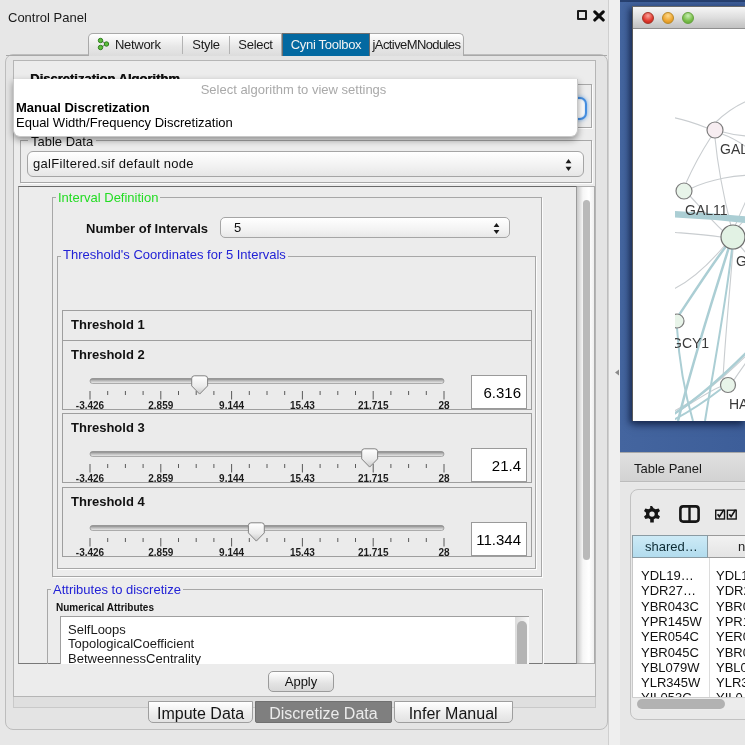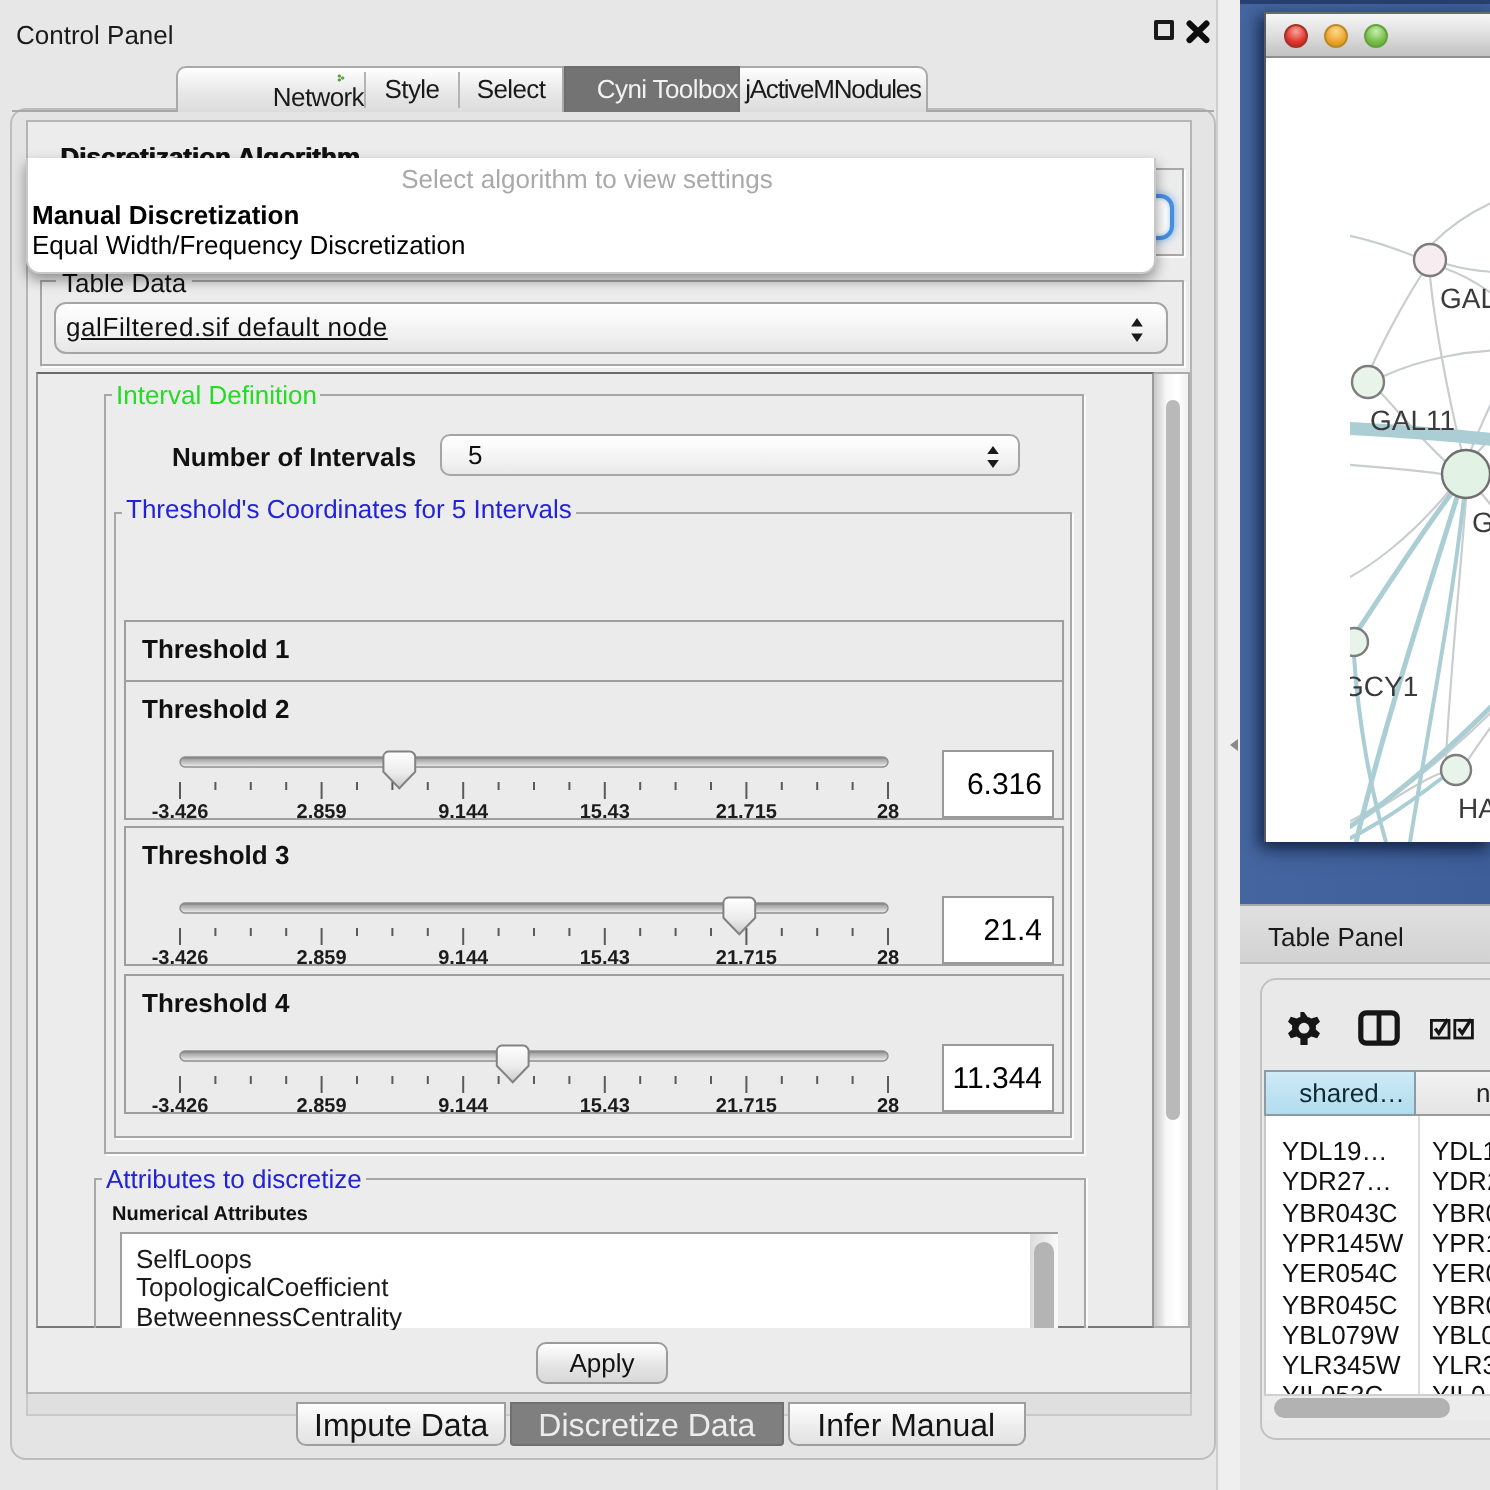--- a/index.html
+++ b/index.html
@@ -27,48 +27,48 @@
 
 <svg class="abs" style="left:593px;top:9px;" width="12" height="13" viewBox="0 0 12 13">
       <path d="M1.8,2.8 L10.2,11 M10.2,2.8 L1.8,11" stroke="#0c0c0c" stroke-width="3.1" stroke-linecap="round"></path>
     </svg>
 
 <div class="abs" style="left:5px;top:54px;width:603px;height:676px;background:#e4e4e4;border:1px solid #bdbdbd;border-radius:8px;"></div>
 
 <div class="abs" style="left:6px;top:55px;width:601px;height:1px;background:#a8a8a8;"></div>
 <div id="toptabs" class="abs" style="left:88px;top:33px;height:23px;display:flex;font-size:13px;letter-spacing:-0.3px;color:#1a1a1a;z-index:2;">
   <div style="display:flex;background:linear-gradient(#ffffff,#e8e8e8 55%,#dcdcdc);border:1px solid #a9a9a9;border-bottom:none;border-radius:5px 0 0 0;">
-    <div style="width:93px;padding:3px 0 0 8px;display:flex;align-items:flex-end;flex-direction:column;">
+    <div style="width:93px;padding:3px 0 0 8px;display:flex;align-items:flex-start;">
       <svg width="13" height="14" viewBox="0 0 13 14" style="margin:0 5px 0 0;">
             <path d="M3.5,3.5 L9.5,7 L3.5,10.5" stroke="#888" stroke-width="1.2" fill="none"></path>
             <circle cx="3.5" cy="3.5" r="2.2" fill="#5fbf3f" stroke="#2e7d1e"></circle>
             <circle cx="3.5" cy="10.5" r="2.2" fill="#5fbf3f" stroke="#2e7d1e"></circle>
             <circle cx="9.5" cy="7" r="2.2" fill="#5fbf3f" stroke="#2e7d1e"></circle>
           </svg>
       <span>Network</span>
         </div>
     <div style="width:1px;background:#b3b3b3;margin:2px 0;"></div>
     <div style="width:46px;padding-top:3px;text-align:center;">Style</div>
     <div style="width:1px;background:#b3b3b3;margin:2px 0;"></div>
     <div style="width:51px;padding-top:3px;text-align:center;">Select</div>
   </div>
-  <div style="width:88px;background:#737373;color:#f2f2f2;padding-top:3px;text-align:right;border:1px solid #6e6e6e;border-bottom:none;">Cyni Toolbox</div>
+  <div style="width:88px;background:#0369a1;color:#f2f2f2;padding-top:3px;text-align:center;border:1px solid #6e6e6e;border-bottom:none;">Cyni Toolbox</div>
   <div style="width:94px;background:linear-gradient(#ffffff,#e8e8e8 55%,#dcdcdc);border:1px solid #a9a9a9;border-bottom:none;border-left:none;border-radius:0 5px 0 0;padding-top:3px;text-align:center;letter-spacing:-0.6px;">jActiveMNodules</div>
 </div>
 
 <div class="abs" style="left:13px;top:60px;width:583px;height:637px;background:#ececec;border:1px solid #b5b5b5;"></div>
 
 <div class="abs" style="left:20px;top:84px;width:572px;height:44px;border:1px solid #a7a7a7;box-shadow:1px 1px 0 rgba(255,255,255,.85);"></div>
 <div class="abs" style="left:30px;top:71px;font-size:13px;font-weight:bold;color:#111;text-shadow:0.5px 0 0 #111;">Discretization Algorithm</div>
 
 <div class="abs" style="left:566px;top:97px;width:21px;height:23px;border:2.5px solid #458ee0;border-radius:7px;box-shadow:0 0 4px #6fa9e6, inset 0 0 2px #9cc5ee;background:#fdfdfd;"></div>
 
 <div class="abs" style="left:20px;top:140px;width:572px;height:43px;border:1px solid #a7a7a7;box-shadow:1px 1px 0 rgba(255,255,255,.85);"></div>
 <div class="abs" style="left:28px;top:134px;font-size:13px;color:#111;background:#ececec;padding:0 3px;">Table Data</div>
-<div id="combo-gal" class="abs" style="left:27px;top:151px;width:557px;height:26px;background:linear-gradient(#ffffff,#f0f0f0 65%,#e6e6e6);border:1px solid #a5a5a5;border-radius:6px;font-size:13px;color:#111;line-height:24px;padding-left:5px;letter-spacing:0.3px;text-decoration:underline;">galFiltered.sif default node
+<div id="combo-gal" class="abs" style="left:27px;top:151px;width:557px;height:26px;background:linear-gradient(#ffffff,#f0f0f0 65%,#e6e6e6);border:1px solid #a5a5a5;border-radius:6px;font-size:13px;color:#111;line-height:24px;padding-left:5px;letter-spacing:0.3px;">galFiltered.sif default node
   <svg style="position:absolute;right:11px;top:7px;" width="7" height="12" viewBox="0 0 7 12">
         <path d="M3.5,0 L6.4,4.2 H0.6 Z" fill="#1a1a1a"></path>
         <path d="M3.5,12 L6.4,7.8 H0.6 Z" fill="#1a1a1a"></path>
       </svg>
 </div>
 
 <div class="abs" style="left:18px;top:186px;width:559px;height:478px;background:#ececec;border:1px solid #9a9a9a;border-top-color:#6a6a6a;border-bottom-color:#787878;"></div>
 
 <div class="abs" style="left:577px;top:186px;width:18px;height:478px;background:linear-gradient(90deg,#c8c8c8,#f6f6f6 35%,#ffffff 70%,#f0f0f0);border:1px solid #ababab;border-left:none;"></div>
 <div class="abs" style="left:583px;top:200px;width:7px;height:360px;background:#b9b9b9;border-radius:4px;"></div>
@@ -265,21 +265,21 @@
     <g stroke="#161616" fill="none">
       <rect x="0.7" y="2.2" width="8.8" height="8.8" stroke-width="1.4"></rect>
       <path d="M2.6,6.2 L4.4,8.6 L8.9,1.6" stroke-width="1.7"></path>
       <rect x="12.4" y="2.2" width="8.8" height="8.8" stroke-width="1.4"></rect>
       <path d="M14.3,6.2 L16.1,8.6 L20.6,1.6" stroke-width="1.7"></path>
     </g>
   </svg>
 </div>
 <div id="tbl" class="abs" style="left:632px;top:535px;width:113px;height:175px;overflow:hidden;font-size:13px;">
   <div style="position:absolute;left:0;top:0;width:200px;height:23px;">
-    <div style="position:absolute;left:0;top:0;width:76px;height:23px;background:linear-gradient(#cdeaf6,#b2dcee);border:1px solid #8a9ba3;text-align:center;line-height:21px;color:#0d2a33;text-indent:12px;">shared…</div>
+    <div style="position:absolute;left:0;top:0;width:76px;height:23px;background:linear-gradient(#cdeaf6,#b2dcee);border:1px solid #8a9ba3;text-align:left;line-height:21px;color:#0d2a33;text-indent:12px;">shared…</div>
     <div style="position:absolute;left:76px;top:0;width:124px;height:23px;background:linear-gradient(#f2f2f2,#e4e4e4);border:1px solid #9a9a9a;border-left:none;padding-left:30px;line-height:21px;color:#222;">n…</div>
   </div>
   <div style="position:absolute;left:0;top:23px;width:200px;height:141px;background:#fff;border-left:1px solid #c9c9c9;">
     <div style="position:absolute;left:76px;top:0;width:1px;height:139px;background:#dcdcdc;"></div>
     <div class="trow" style="top:10px;">
           <span>YDL19…</span>
           <span>YDL1</span>
         </div>
     <div class="trow" style="top:25.3px;">
           <span>YDR27…</span>

